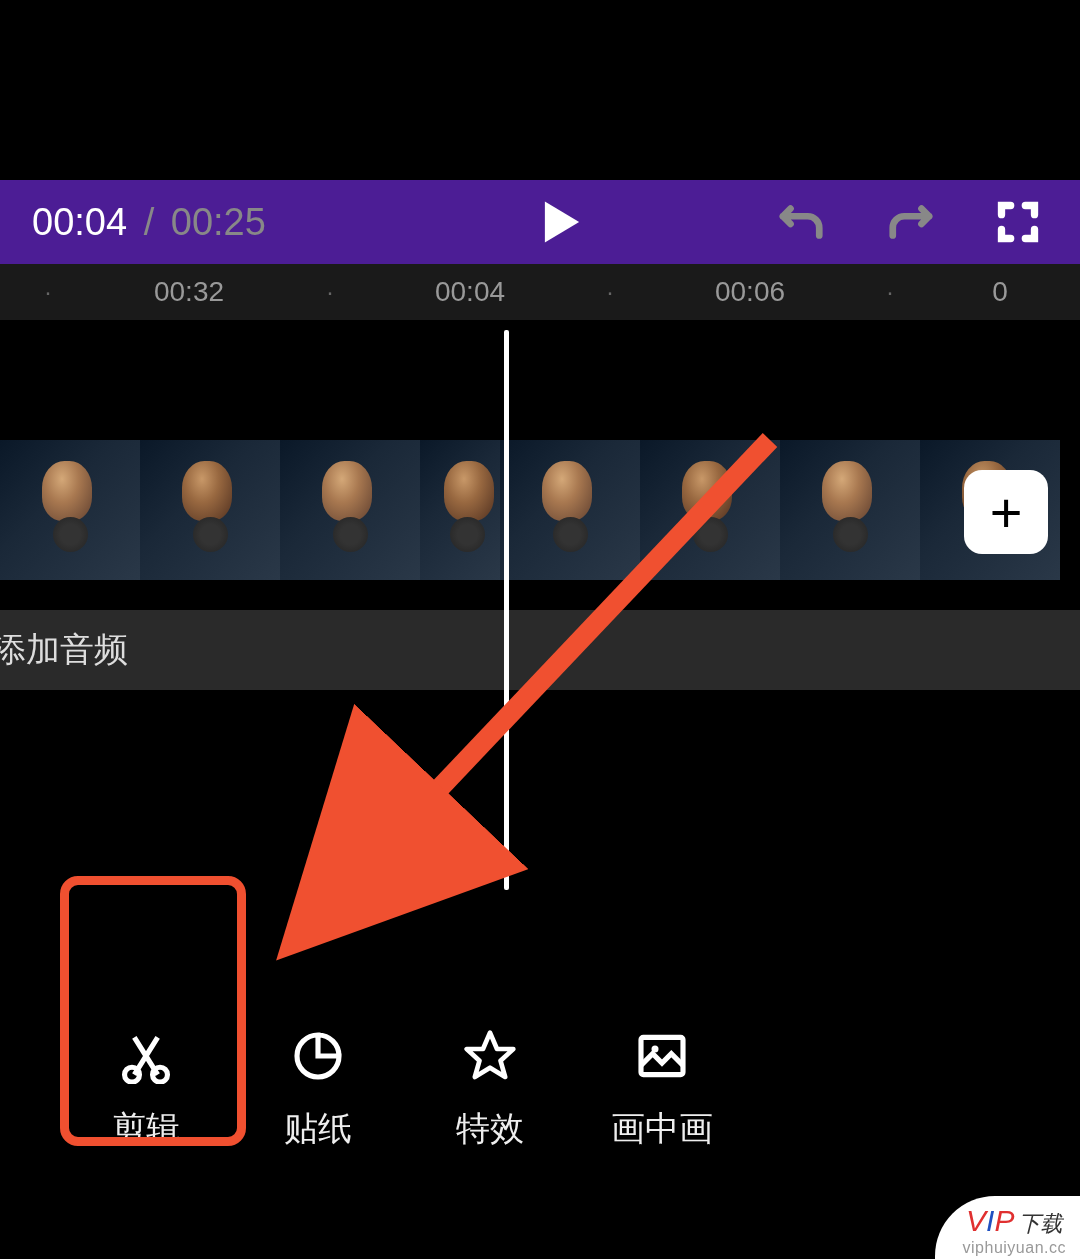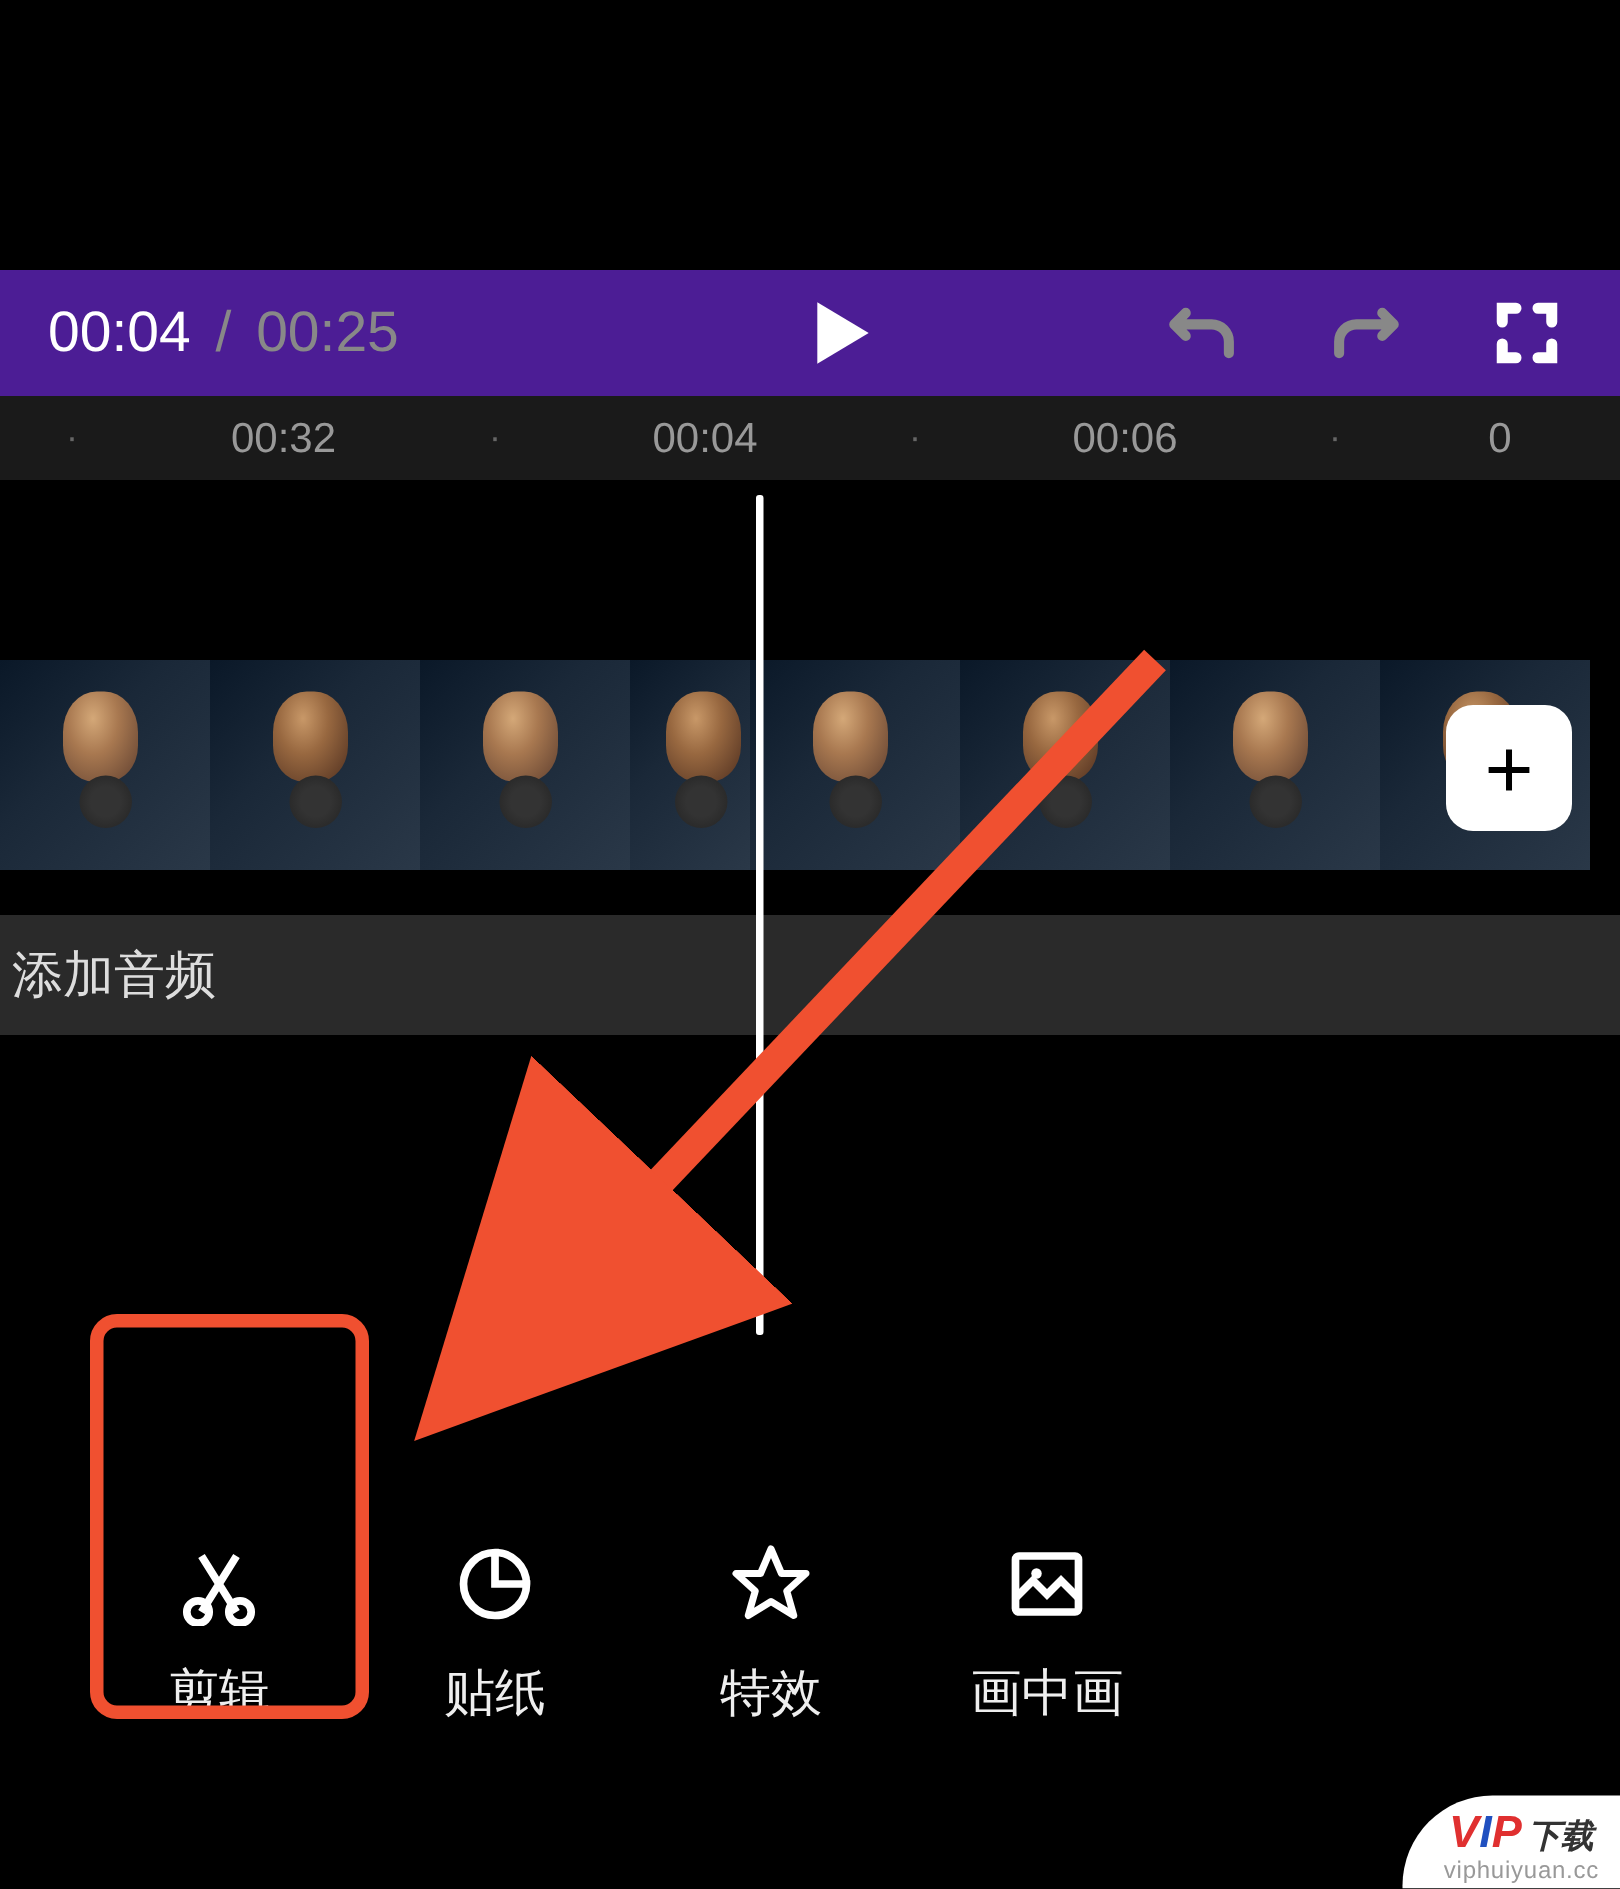--- a/index.html
+++ b/index.html
@@ -124,21 +124,21 @@
 
   .audio-track {
     position: absolute;
     top: 290px;
     left: 0;
     width: 100%;
     height: 80px;
     background: #2a2a2a;
     display: flex;
     align-items: center;
-    padding-left: 16px;
+    padding-left: 0;
   }
   .audio-label {
     font-size: 34px;
     color: #ddd;
     margin-left: -8px;
   }
 
   .playhead {
     position: absolute;
     top: 10px;
@@ -158,21 +158,20 @@
 
   .toolbar {
     position: absolute;
     bottom: 70px;
     left: 0;
     width: 100%;
     height: 200px;
     display: flex;
     align-items: center;
     padding-left: 60px;
-    gap: 12px;
   }
   .tool-item {
     width: 172px;
     display: flex;
     flex-direction: column;
     align-items: center;
     gap: 20px;
   }
   .tool-icon { height: 60px; display: flex; align-items: center; justify-content: center; }
   .tool-icon svg { width: 56px; height: 56px; fill: #fff; }
@@ -188,21 +187,21 @@
 
   .watermark {
     position: absolute;
     bottom: 0; right: 0;
     background: #fff;
     border-radius: 60px 0 0 0;
     padding: 8px 14px 2px 28px;
     display: flex; flex-direction: column; align-items: center;
     z-index: 60;
   }
-  .wm-top { font-size: 30px; font-weight: 700; font-style: italic; }
+  .wm-top { font-size: 30px; font-weight: 400; font-style: italic; }
   .wm-v { color: #e03030; }
   .wm-i { color: #2050c0; }
   .wm-p { color: #e03030; }
   .wm-t { color: #333; font-size: 22px; margin-left: 4px;}
   .wm-url { font-size: 16px; color: #999; letter-spacing: 0.5px; }
 </style>
 </head>
 <body>
 
 <div class="preview-area"></div>

